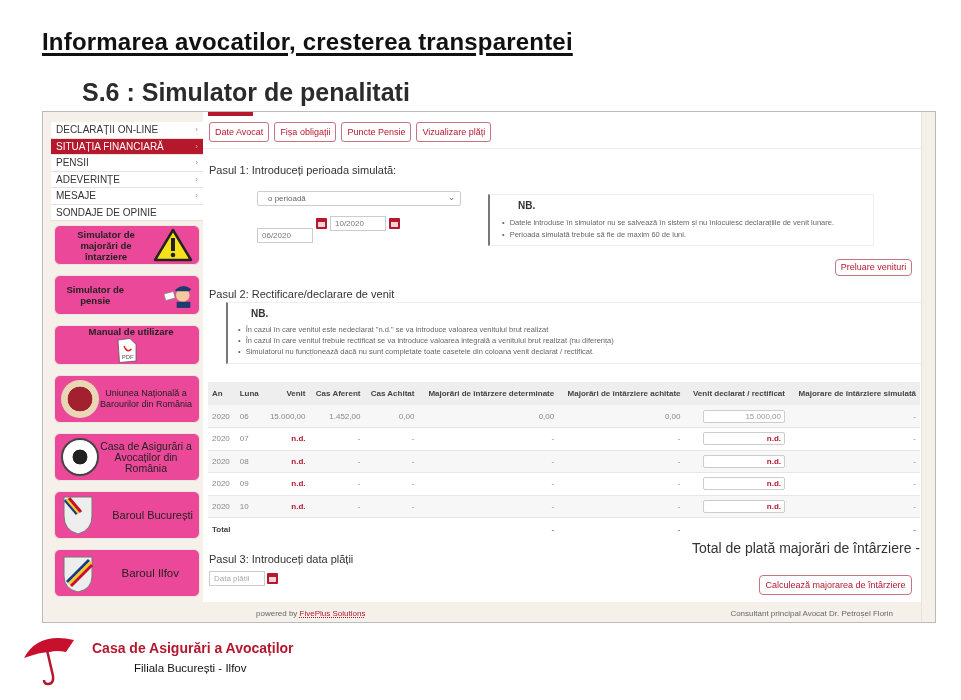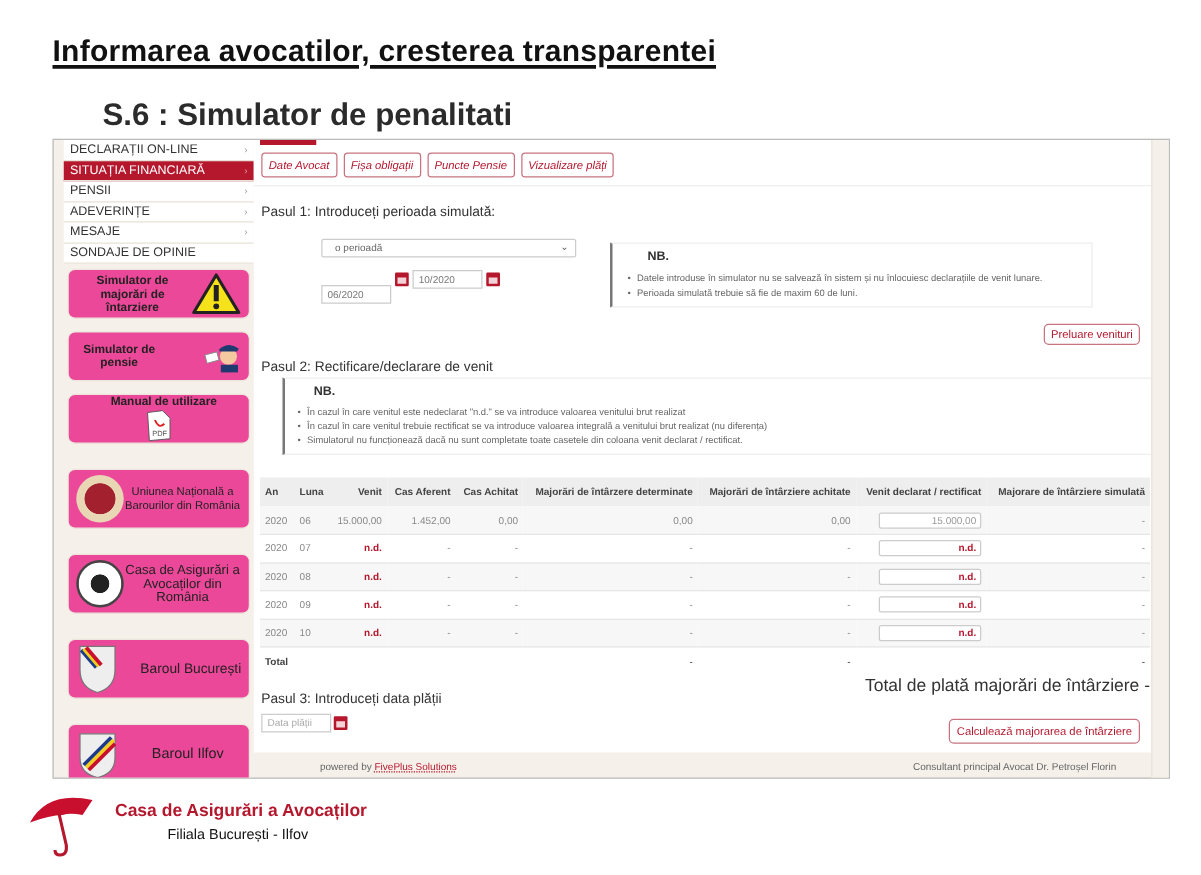--- a/index.html
+++ b/index.html
@@ -4,37 +4,37 @@
 <style>
   * { box-sizing: border-box; margin: 0; padding: 0; }
   body { width: 961px; height: 700px; background: #ffffff; font-family: "Liberation Sans", sans-serif; position: relative; overflow: hidden; color: #333; }
 
   .slide-title { position: absolute; left: 42px; top: 28px; font-size: 24px; font-weight: bold; color: #111; text-decoration: underline; text-decoration-thickness: 3px; text-underline-offset: 3px; letter-spacing: 0.2px; }
   .slide-subtitle { position: absolute; left: 82px; top: 78px; font-size: 25px; font-weight: bold; color: #2b2b2b; }
 
   .frame { position: absolute; left: 42px; top: 111px; width: 894px; height: 512px; background: #f5f1ea; border: 1px solid #bbb; overflow: hidden; }
 
   
-  .sidebar { position: absolute; left: 8px; top: 0; width: 152px; }
+  .sidebar { position: absolute; left: 8px; top: 10px; width: 152px; }
   .menu { background: #fff; }
   .menu-item { height: 16.5px; border-bottom: 1px solid #e8e2d8; font-size: 10px; color: #333; padding: 2px 5px; display: flex; justify-content: space-between; align-items: center; text-transform: uppercase; }
   .menu-item .chev { font-size: 8px; color: #999; }
   .menu-item.active { background: #b5172d; color: #fff; }
   .menu-item.active .chev { color: #e7a0a9; }
 
   .promo { background: #ec4899; border-radius: 6px; margin: 6px 3px 0 3px; height: 40px; display: flex; align-items: center; justify-content: space-between; padding: 0 6px; border: 1px solid #ece6dc; }
   .promo .ptxt { font-size: 9.5px; font-weight: bold; color: #222; text-align: center; line-height: 11px; }
-  .promo.tall { height: 48px; margin-top: 20px; }
+  .promo.tall { height: 48px; margin-top: 10px; }
   .logo-circle { width: 38px; height: 38px; border-radius: 50%; flex: 0 0 auto; }
 
   
   .main { position: absolute; left: 160px; top: 0; width: 720px; height: 490px; background: #fff; }
   .main .topline { position: absolute; left: 5px; top: 0; width: 45px; height: 4px; background: #b5172d; }
   .tabs { position: absolute; left: 6px; top: 10px; display: flex; gap: 5px; }
-  .tab { border: 1px solid #c8737f; border-radius: 3px; font-size: 9px; color: #b5172d; padding: 4px 5px; background: #fff; font-style: italic; }
+  .tab { border: 1px solid #c8737f; border-radius: 3px; font-size: 9px; color: #b5172d; padding: 4px 5px; background: #fff; }
   .hr1 { position: absolute; left: 0; top: 36px; width: 720px; height: 1px; background: #eee; }
 
   .step { position: absolute; font-size: 11px; color: #333; }
   .select { position: absolute; left: 54px; top: 79px; width: 204px; height: 15px; border: 1px solid #ccc; border-radius: 2px; font-size: 8px; color: #666; padding: 2px 10px; }
   .select .caret { position: absolute; right: 5px; top: 1px; font-size: 8px; color: #666; }
   .datein { position: absolute; height: 15px; border: 1px solid #ccc; font-size: 8px; color: #777; padding: 2px 4px; background: #fff; }
   .cal { position: absolute; width: 11px; height: 11px; background: #b5172d; border-radius: 1px; }
   .cal::after { content: ""; position: absolute; left: 2px; top: 4px; width: 7px; height: 5px; background: #f3d3d8; }
 
   .nb { position: absolute; background: #fff; border: 1px solid #eee; border-left: 2px solid #777; font-size: 7.5px; color: #666; }

